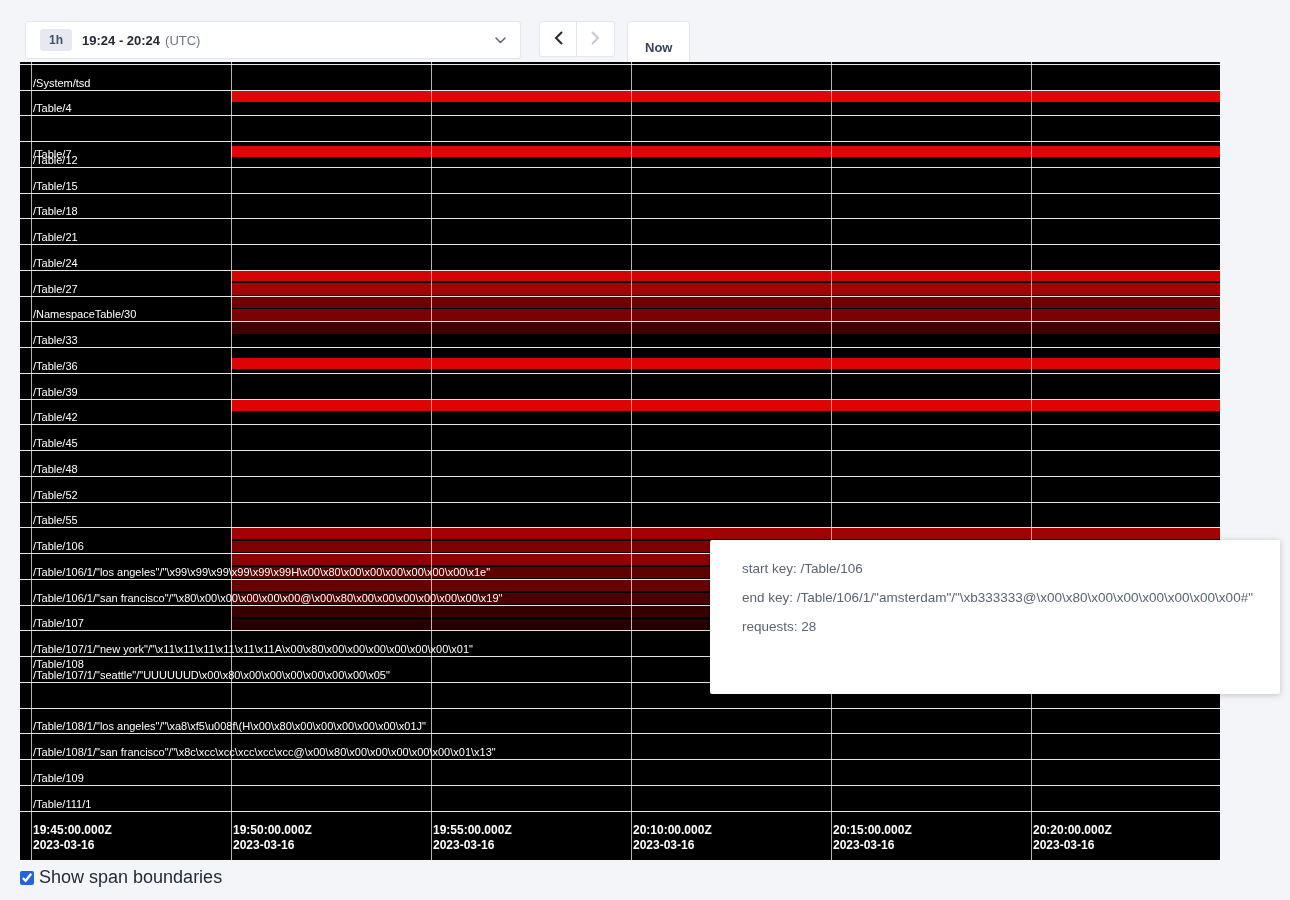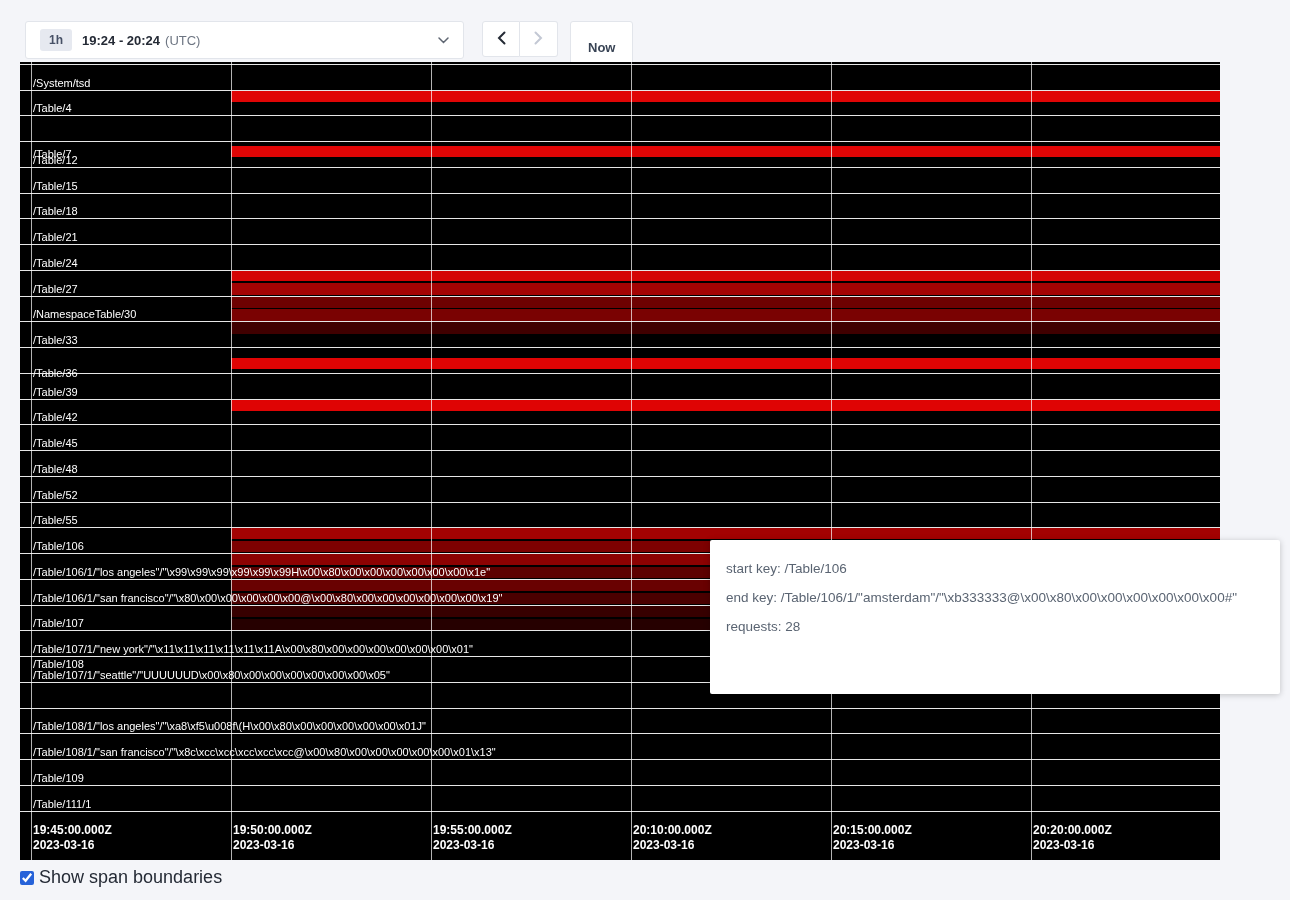--- a/index.html
+++ b/index.html
@@ -7,21 +7,21 @@
   body {
     background:#f4f5f9;
     font-family:"Liberation Sans", sans-serif;
     position:relative;
     overflow:hidden;
   }
 
   
   .toolbar { position:absolute; top:21px; left:25px; display:flex; align-items:flex-start; }
   .time-picker {
-    width:439px; height:38px; background:#fff;
+    width:496px; height:38px; background:#fff;
     border:1px solid #e2e5eb; border-radius:3px;
     display:flex; align-items:center; padding:0 14px; gap:10px; cursor:pointer;
   }
   .preset-badge { background:#e6e9f0; color:#475166; font-size:12px; font-weight:700; padding:4px 9px; border-radius:3px; }
   .range-text { font-size:13px; font-weight:700; color:#242a35; }
   .tz-text { font-size:13px; color:#6d7582; margin-left:-5px; }
   .chevron { margin-left:auto; display:flex; align-items:center; }
   .nav-group { display:flex; margin-left:18px; }
   .nav-btn {
     width:38px; height:36px; background:#fff; border:1px solid #e2e5eb;
@@ -49,21 +49,21 @@
     font-size:11px; line-height:13px; height:13px; white-space:nowrap;
   }
   .axis-tick { position:absolute; top:761px; z-index:4; color:#fff; font-size:12px; font-weight:700; line-height:15px; }
 
   
   .tooltip {
     position:absolute; left:690px; top:478px; width:570px; min-height:154px;
     background:#fff; z-index:10; padding:7px 16px; border-radius:2px;
     box-shadow:0 1px 6px rgba(0,0,0,0.22);
   }
-  .tooltip p { font-size:13.5px; color:#5a6472; margin:14px 0; white-space:nowrap; }
+  .tooltip p { font-size:13.5px; color:#5a6472; margin:14px 16px; white-space:nowrap; }
 
   
   .footer { position:absolute; left:20px; top:867px; display:flex; align-items:center; gap:5px; }
   .footer input[type=checkbox] { width:14px; height:14px; accent-color:#2662d9; cursor:pointer; }
   .footer label { font-size:18px; color:#242a35; }
 </style>
 </head>
 <body>
 
 <div class="toolbar">
@@ -142,21 +142,21 @@
     <div class="row-label" style="top: 169px;">/Table/21</div>
     <div class="hline" style="top: 208px;"></div>
     <div class="row-label" style="top: 195px;">/Table/24</div>
     <div class="hline" style="top: 234px;"></div>
     <div class="row-label" style="top: 221px;">/Table/27</div>
     <div class="hline" style="top: 259px;"></div>
     <div class="row-label" style="top: 246px;">/NamespaceTable/30</div>
     <div class="hline" style="top: 285px;"></div>
     <div class="row-label" style="top: 272px;">/Table/33</div>
     <div class="hline" style="top: 311px;"></div>
-    <div class="row-label" style="top: 305px;">/Table/36</div>
+    <div class="row-label" style="top: 298px;">/Table/36</div>
     <div class="hline" style="top: 337px;"></div>
     <div class="row-label" style="top: 324px;">/Table/39</div>
     <div class="hline" style="top: 362px;"></div>
     <div class="row-label" style="top: 349px;">/Table/42</div>
     <div class="hline" style="top: 388px;"></div>
     <div class="row-label" style="top: 375px;">/Table/45</div>
     <div class="hline" style="top: 414px;"></div>
     <div class="row-label" style="top: 401px;">/Table/48</div>
     <div class="hline" style="top: 440px;"></div>
     <div class="row-label" style="top: 427px;">/Table/52</div>

